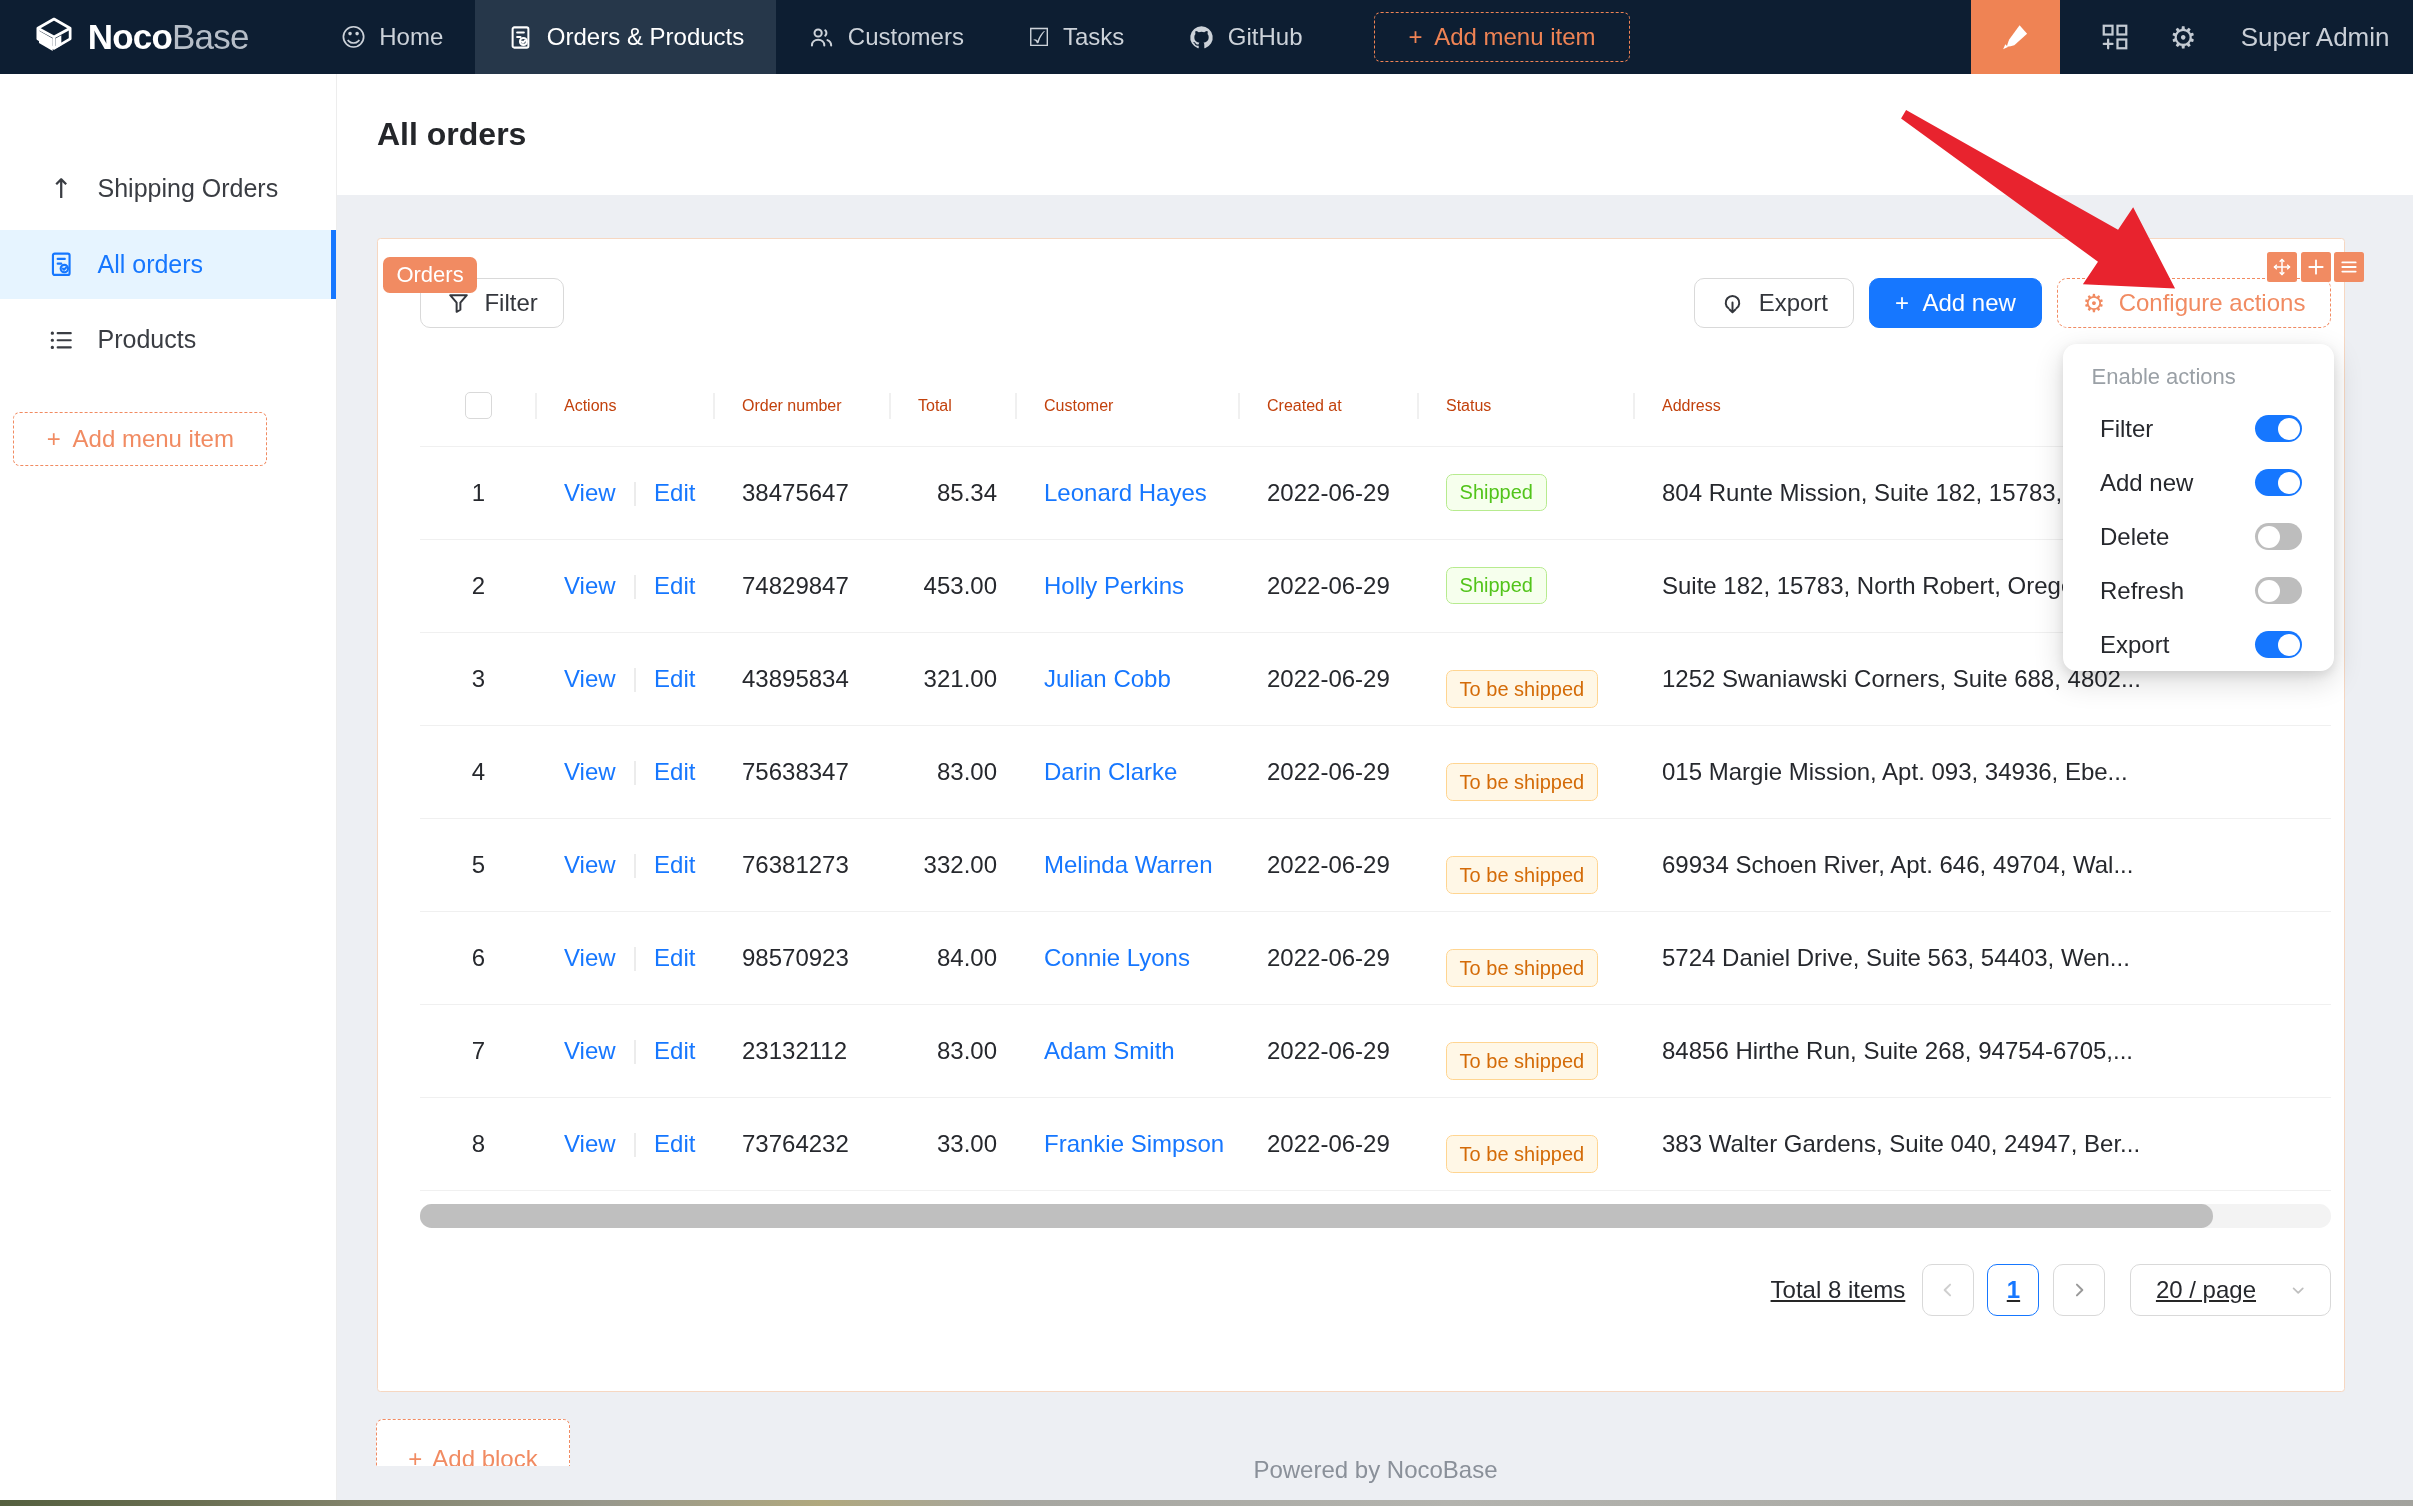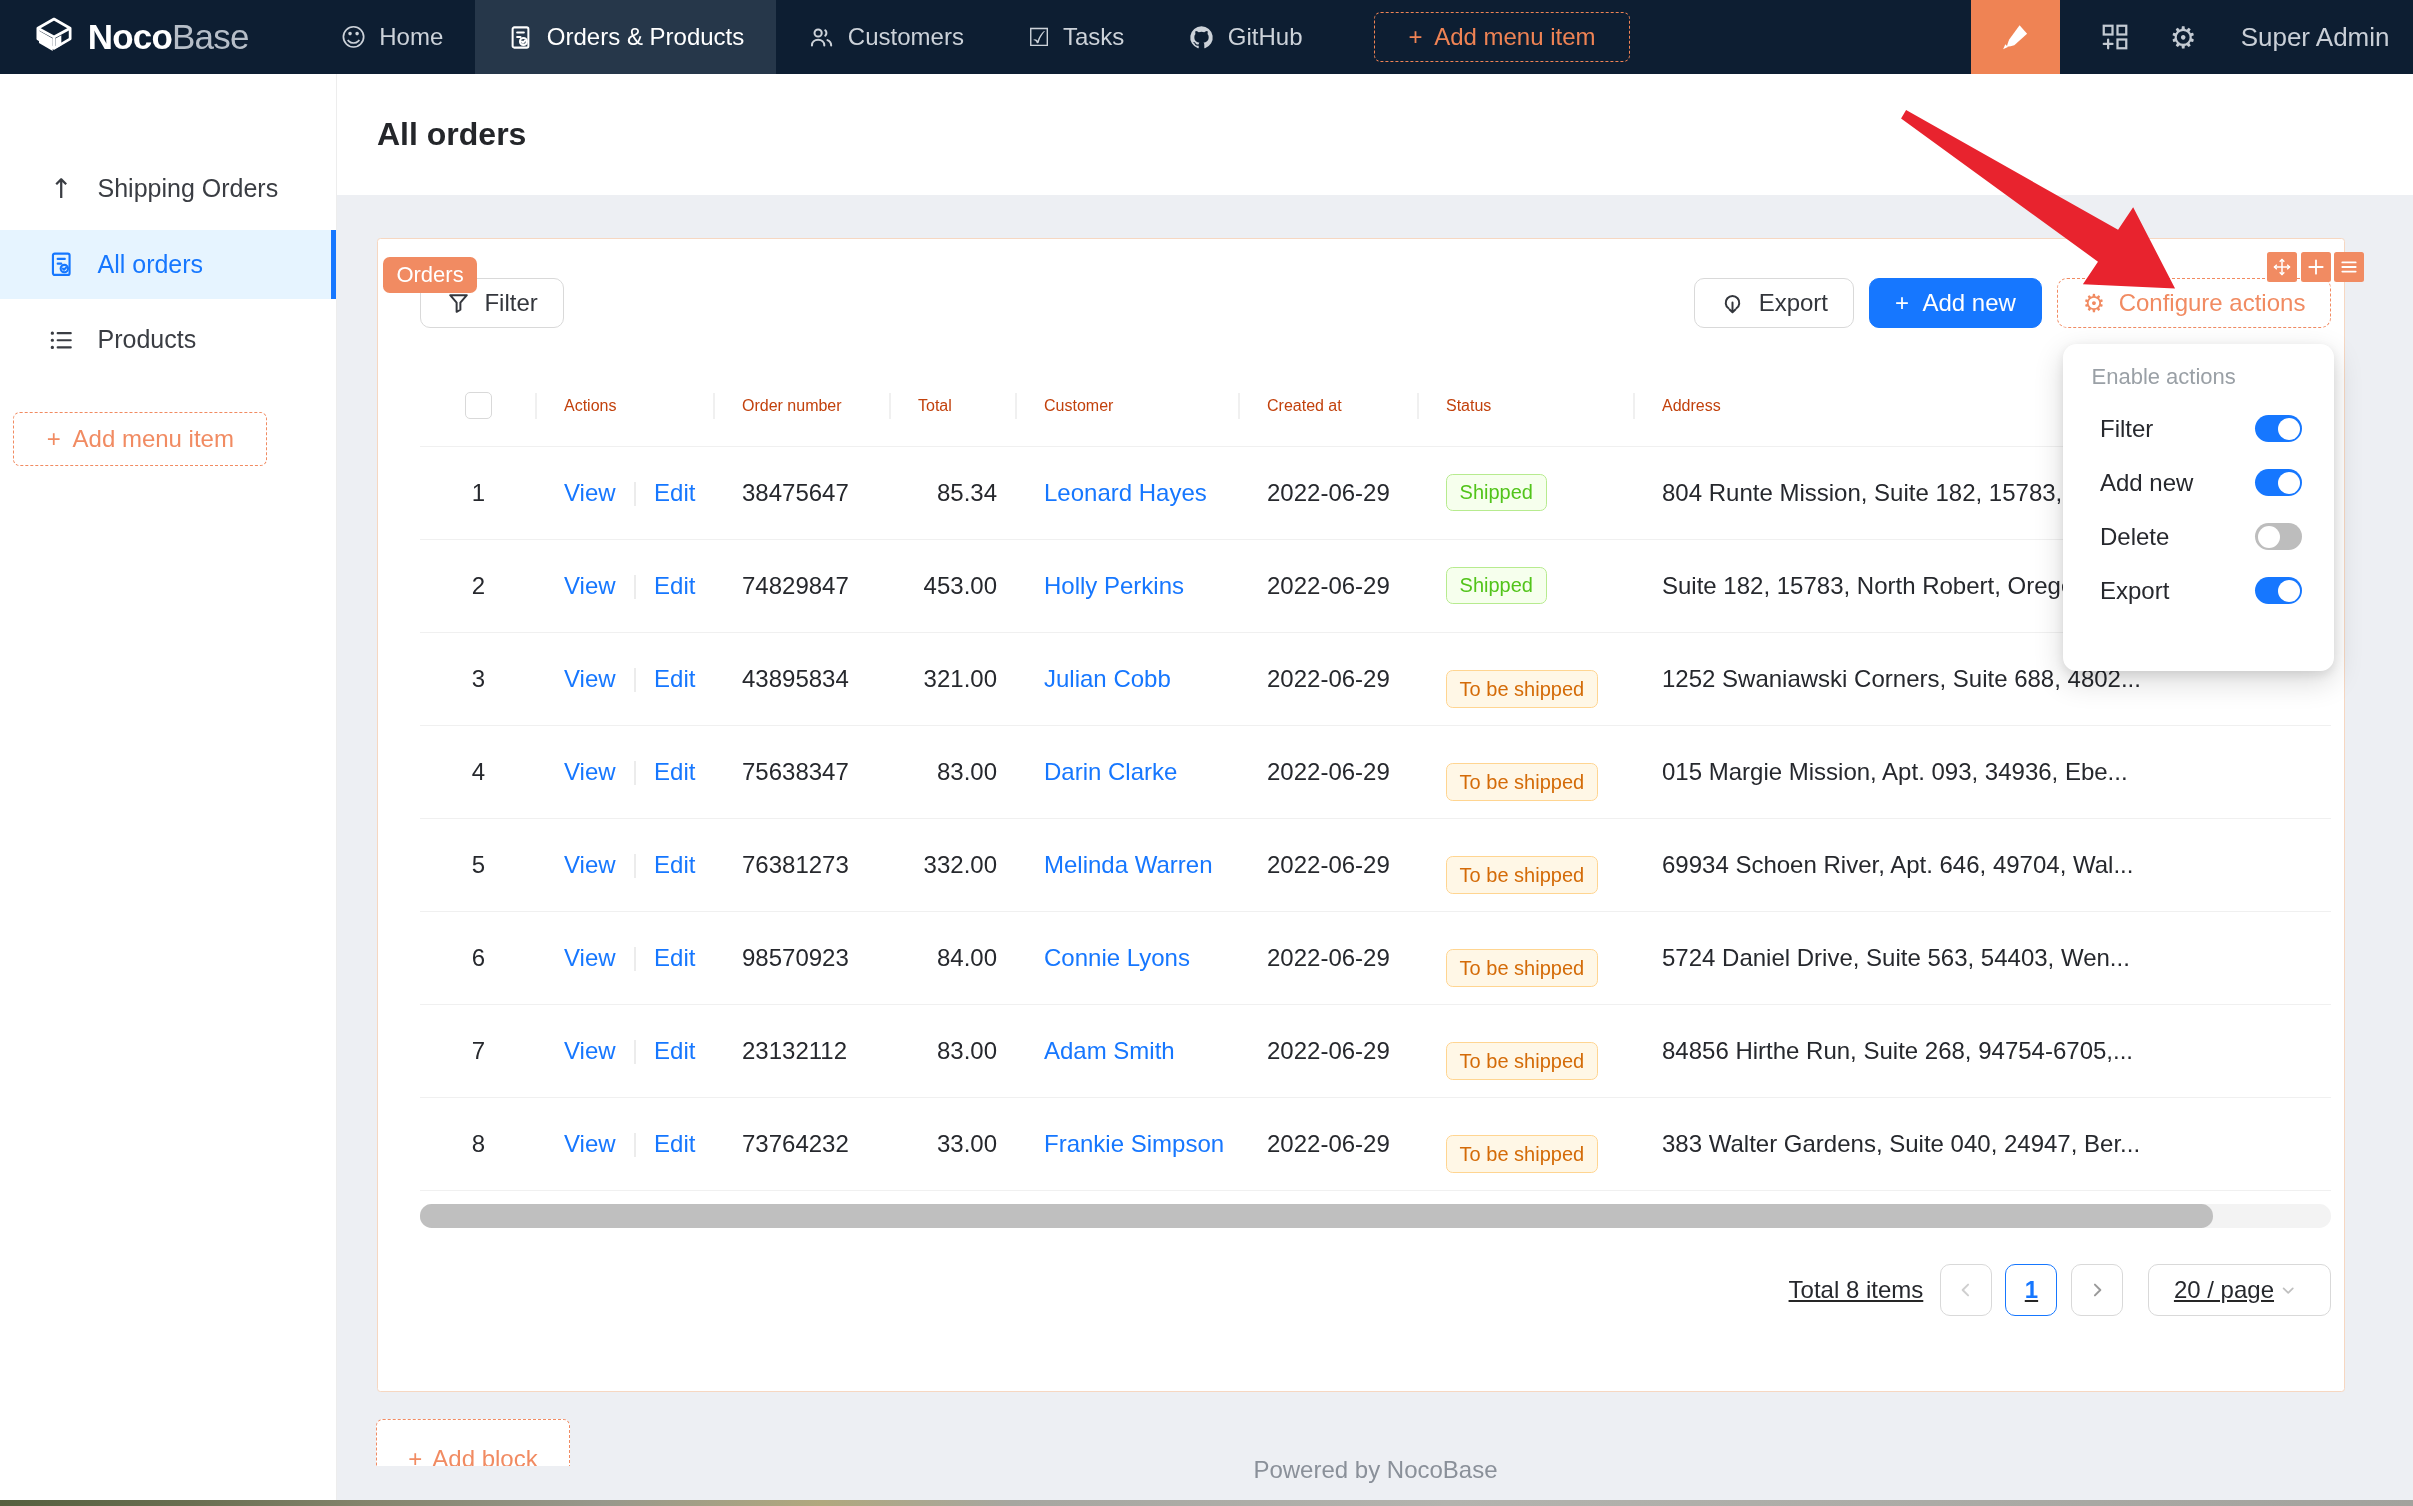--- a/index.html
+++ b/index.html
@@ -78,21 +78,21 @@
   
   .hscroll { position:absolute; left:42px; top:965px; width:1911px; height:23.5px; background:#f3f3f3; border-radius:11.7px; }
   .hscroll-thumb { position:absolute; left:0; top:0; width:1793px; height:23.5px; background:#bfbfbf; border-radius:11.7px; cursor:grab; }
 
   
   .pagination { position:absolute; top:1024px; right:12.6px; display:flex; align-items:center; gap:13.4px; height:54px;text-decoration:underline; }
   .pg-total { font-size:24px; color:#26282d; margin-right:3.4px; }
   .pg-btn { width:52px; height:52px; border:1.7px solid #d9d9d9; border-radius:10px; background:#fff; display:flex; align-items:center; justify-content:center; cursor:pointer; }
   .pg-btn svg { width:20px; height:20px; }
   .pg-current { border-color:#1677ff; color:#1677ff; font-size:24px; font-weight:600; }
-  .pg-size { height:52px; border:1.7px solid #d9d9d9; border-radius:10px; background:#fff; display:flex; align-items:center; gap:5px; padding:0 33px 0 25px; font-size:24px; color:#26282d; cursor:pointer; margin-left:11.7px; }
+  .pg-size { height:52px; border:1.7px solid #d9d9d9; border-radius:10px; background:#fff; display:flex; align-items:center; gap:33px; padding:0 23px 0 25px; font-size:24px; color:#26282d; cursor:pointer; margin-left:11.7px; }
   .pg-size svg { width:18.4px; height:18.4px; }
 
   
   .dropdown { position:absolute; left:1685px; top:105px; width:271px; height:327px; background:#fff; border-radius:13.4px; box-shadow:0 10px 30px rgba(0,0,0,.16), 0 3.4px 10px rgba(0,0,0,.08); z-index:8; padding-top:20px; }
   .dd-title { font-size:22px; color:#9aa0a6; padding-left:28.5px; margin-bottom:11.7px; }
   .dd-item { height:54px; display:flex; align-items:center; justify-content:space-between; padding:0 32px 0 37px; cursor:pointer; }
   .dd-label { font-size:24px; color:#26282d; }
   .switch { width:47px; height:27px; border-radius:13.4px; background:#bdbdbd; position:relative; flex:none; cursor:pointer; }
   .switch .knob { position:absolute; top:2.5px; left:2.5px; width:22px; height:22px; border-radius:50%; background:#fff; }
   .switch.on { background:#1677ff; }
@@ -435,20 +435,26 @@
             </span>
       </div>
 
       <div class="dd-item">
         <span class="dd-label">Delete</span>
         <span class="switch">
               <span class="knob"></span>
             </span>
       </div>
 
+      <div class="dd-item">
+        <span class="dd-label">Refresh</span>
+        <span class="switch">
+              <span class="knob"></span>
+            </span>
+      </div>
 
       <div class="dd-item">
         <span class="dd-label">Export</span>
         <span class="switch on">
               <span class="knob"></span>
             </span>
       </div>
     </div>
     </div>
 

